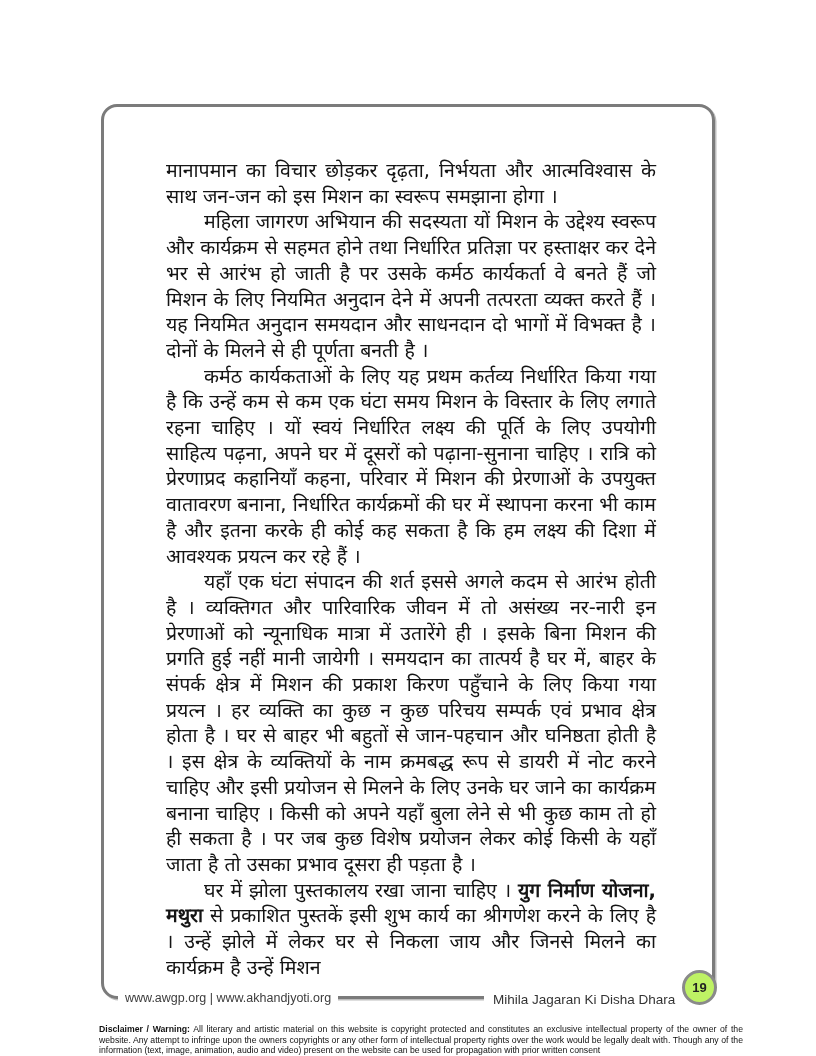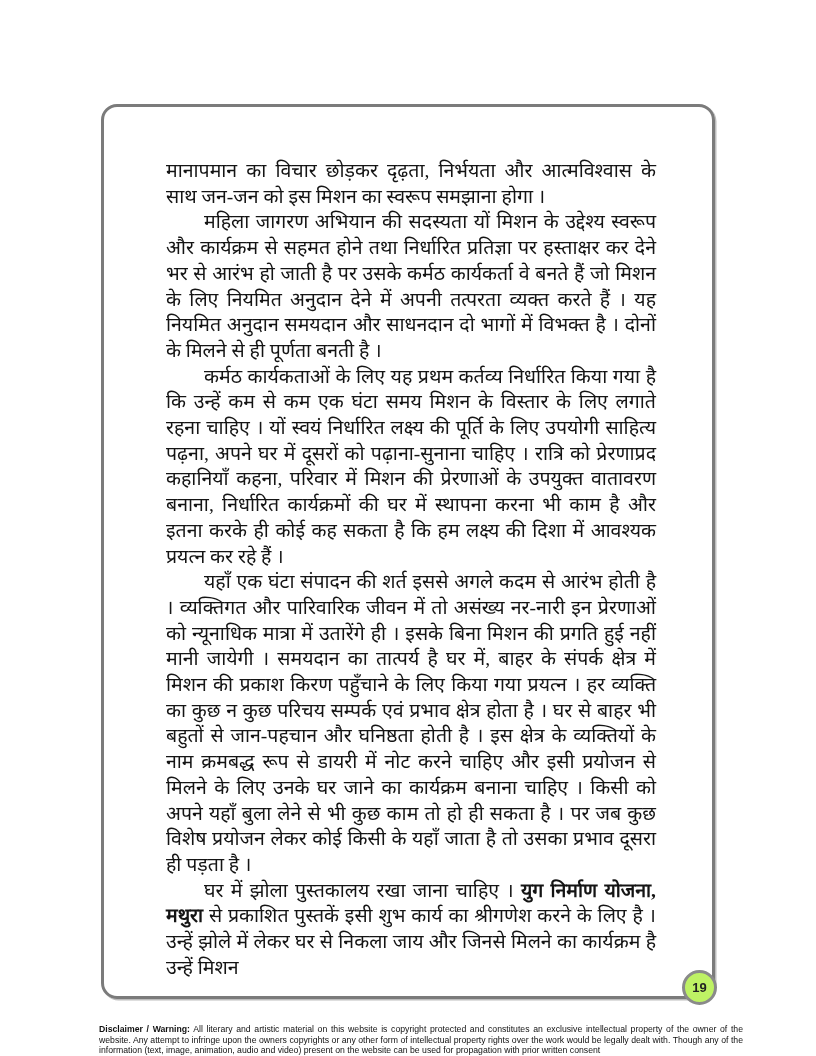--- a/index.html
+++ b/index.html
@@ -30,21 +30,21 @@
     left: 166px;
     top: 158px;
     width: 490px;
     z-index: 2;
     font-family: "DejaVu Sans", "Liberation Sans", sans-serif;
     font-size: 19.5px;
     line-height: 25.7px;
     color: #141414;
     text-align: justify;
   }
-  .content p { margin: 0; font-family: Liberation Serif, serif; }
+  .content p { margin: 0; }
   .content p.indent { text-indent: 38px; }
   .content .bold { font-weight: bold; }
   
   .footer-websites {
     position: absolute;
     left: 118px;
     top: 987px;
     height: 22px;
     line-height: 22px;
     padding: 0 7px;
@@ -110,21 +110,23 @@
   <div class="content">
     <p>मानापमान का विचार छोड़कर दृढ़ता, निर्भयता और आत्मविश्वास के साथ जन-जन को इस मिशन का स्वरूप समझाना होगा ।</p>
     <p class="indent">महिला जागरण अभियान की सदस्यता यों मिशन के उद्देश्य स्वरूप और कार्यक्रम से सहमत होने तथा निर्धारित प्रतिज्ञा पर हस्ताक्षर कर देने भर से आरंभ हो जाती है पर उसके कर्मठ कार्यकर्ता वे बनते हैं जो मिशन के लिए नियमित अनुदान देने में अपनी तत्परता व्यक्त करते हैं । यह नियमित अनुदान समयदान और साधनदान दो भागों में विभक्त है । दोनों के मिलने से ही पूर्णता बनती है ।</p>
     <p class="indent">कर्मठ कार्यकताओं के लिए यह प्रथम कर्तव्य निर्धारित किया गया है कि उन्हें कम से कम एक घंटा समय मिशन के विस्तार के लिए लगाते रहना चाहिए । यों स्वयं निर्धारित लक्ष्य की पूर्ति के लिए उपयोगी साहित्य पढ़ना, अपने घर में दूसरों को पढ़ाना-सुनाना चाहिए । रात्रि को प्रेरणाप्रद कहानियाँ कहना, परिवार में मिशन की प्रेरणाओं के उपयुक्त वातावरण बनाना, निर्धारित कार्यक्रमों की घर में स्थापना करना भी काम है और इतना करके ही कोई कह सकता है कि हम लक्ष्य की दिशा में आवश्यक प्रयत्न कर रहे हैं ।</p>
     <p class="indent">यहाँ एक घंटा संपादन की शर्त इससे अगले कदम से आरंभ होती है । व्यक्तिगत और पारिवारिक जीवन में तो असंख्य नर-नारी इन प्रेरणाओं को न्यूनाधिक मात्रा में उतारेंगे ही । इसके बिना मिशन की प्रगति हुई नहीं मानी जायेगी । समयदान का तात्पर्य है घर में, बाहर के संपर्क क्षेत्र में मिशन की प्रकाश किरण पहुँचाने के लिए किया गया प्रयत्न । हर व्यक्ति का कुछ न कुछ परिचय सम्पर्क एवं प्रभाव क्षेत्र होता है । घर से बाहर भी बहुतों से जान-पहचान और घनिष्ठता होती है । इस क्षेत्र के व्यक्तियों के नाम क्रमबद्ध रूप से डायरी में नोट करने चाहिए और इसी प्रयोजन से मिलने के लिए उनके घर जाने का कार्यक्रम बनाना चाहिए । किसी को अपने यहाँ बुला लेने से भी कुछ काम तो हो ही सकता है । पर जब कुछ विशेष प्रयोजन लेकर कोई किसी के यहाँ जाता है तो उसका प्रभाव दूसरा ही पड़ता है ।</p>
     <p class="indent">
       <span>घर में झोला पुस्तकालय रखा जाना चाहिए । </span><span class="bold">युग निर्माण योजना, मथुरा</span><span> से प्रकाशित पुस्तकें इसी शुभ कार्य का श्रीगणेश करने के लिए है । उन्हें झोले में लेकर घर से निकला जाय और जिनसे मिलने का कार्यक्रम है उन्हें मिशन</span>
     </p>
   </div>
 
+  <div class="footer-websites">www.awgp.org | www.akhandjyoti.org</div>
 
+  <div class="footer-title">Mihila Jagaran Ki Disha Dhara</div>
 
   <div class="page-badge">19</div>
 
   <div class="disclaimer">
     <span class="lbl">Disclaimer / Warning:</span><span> All literary and artistic material on this website is copyright protected and constitutes an exclusive intellectual property of the owner of the website. Any attempt to infringe upon the owners copyrights or any other form of  intellectual property rights over the work would be legally dealt with. Though any of the information (text, image, animation, audio and video) present on the website can be used for propagation with prior written consent</span>
   </div>
 
 </div>
 
 </body></html>

